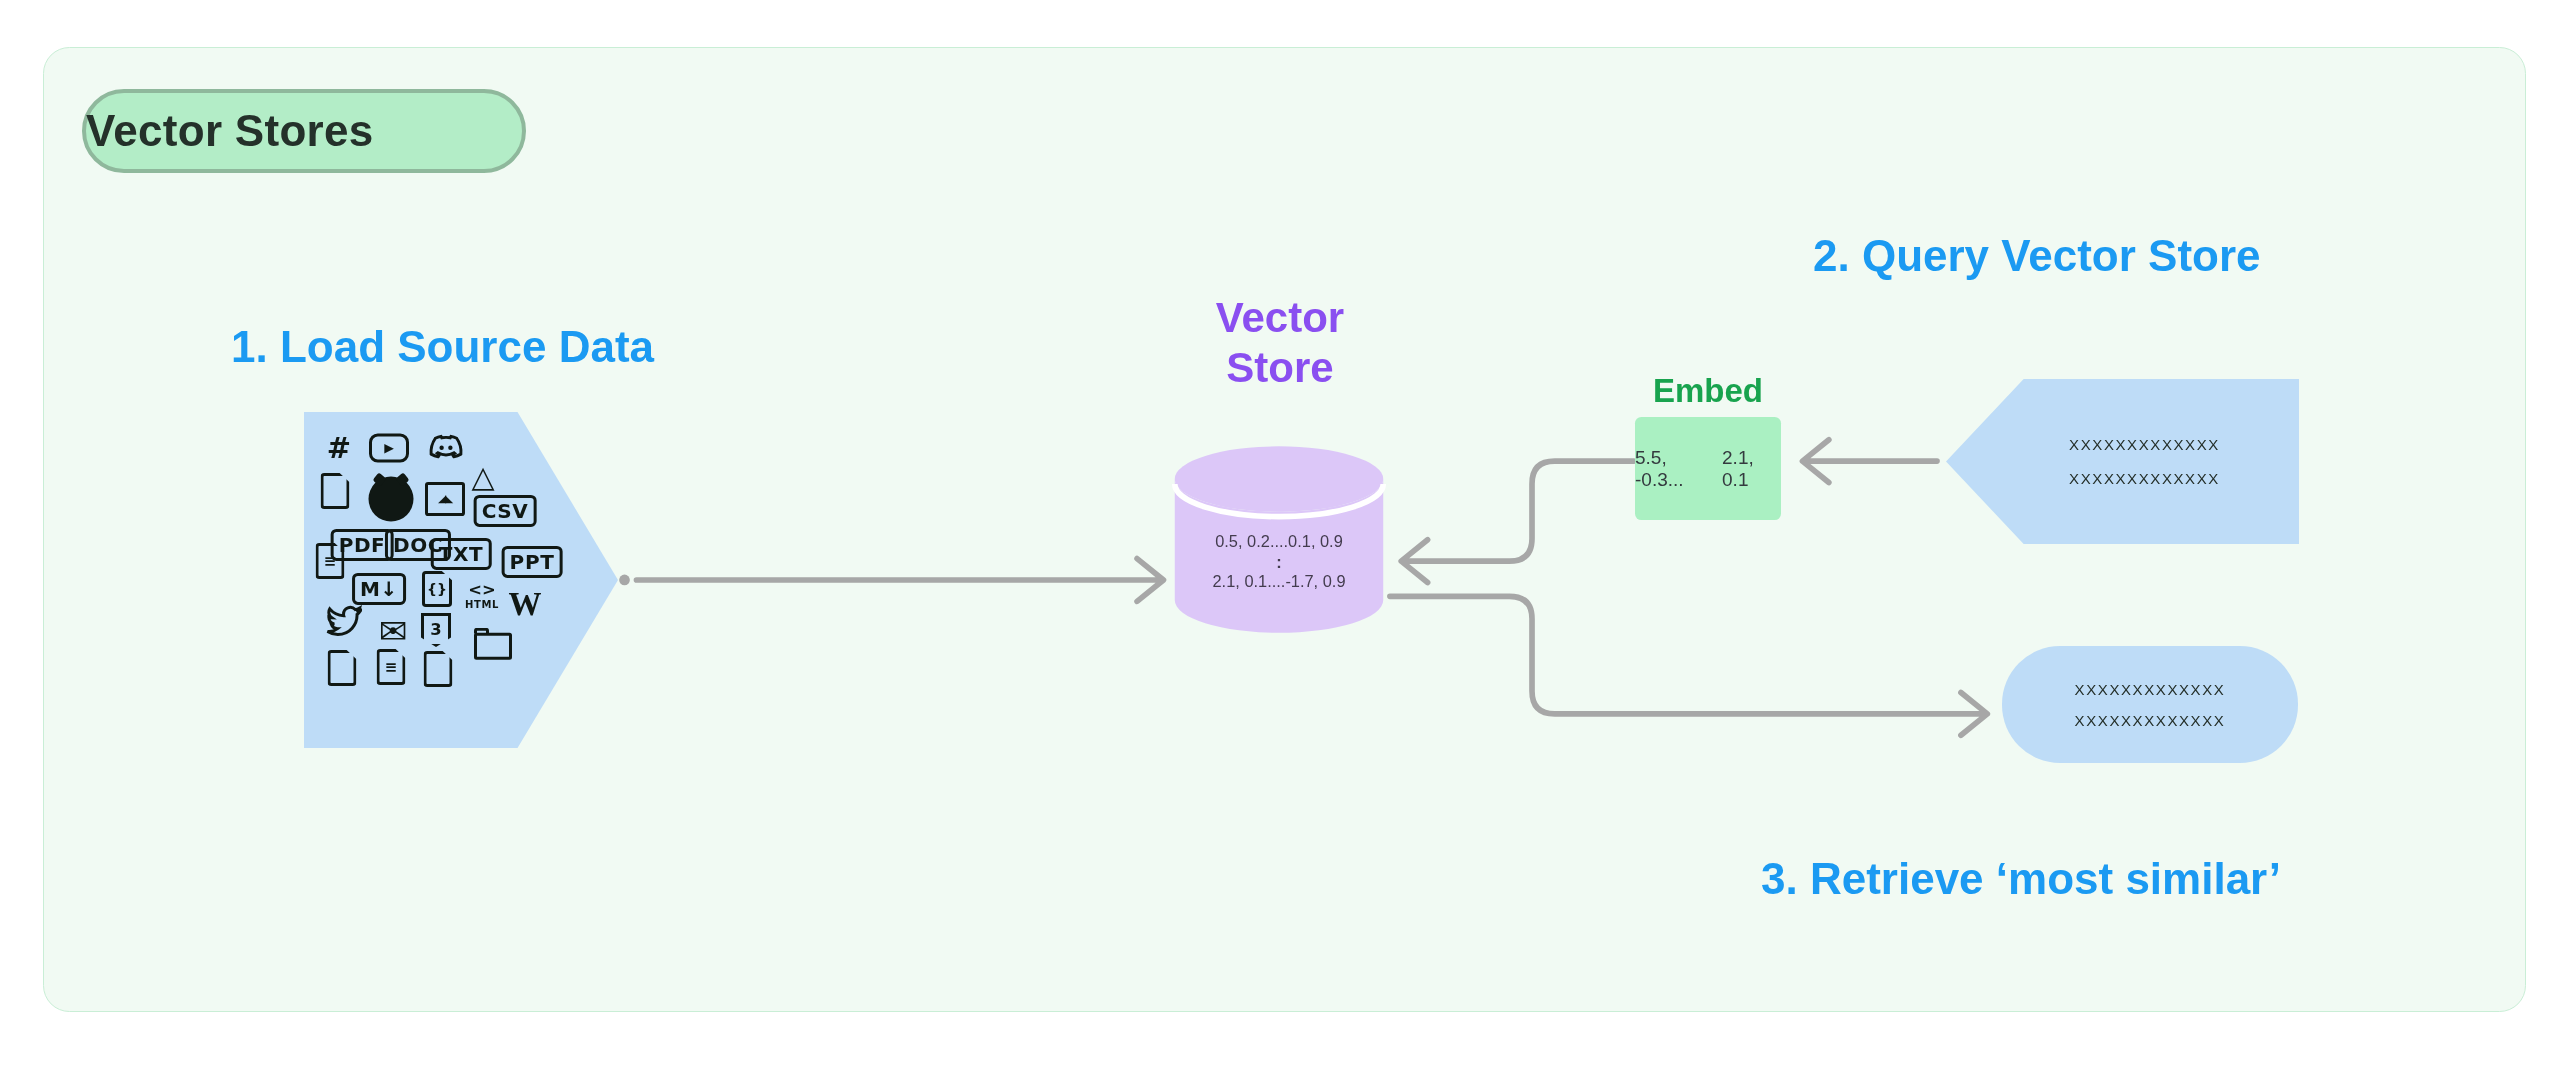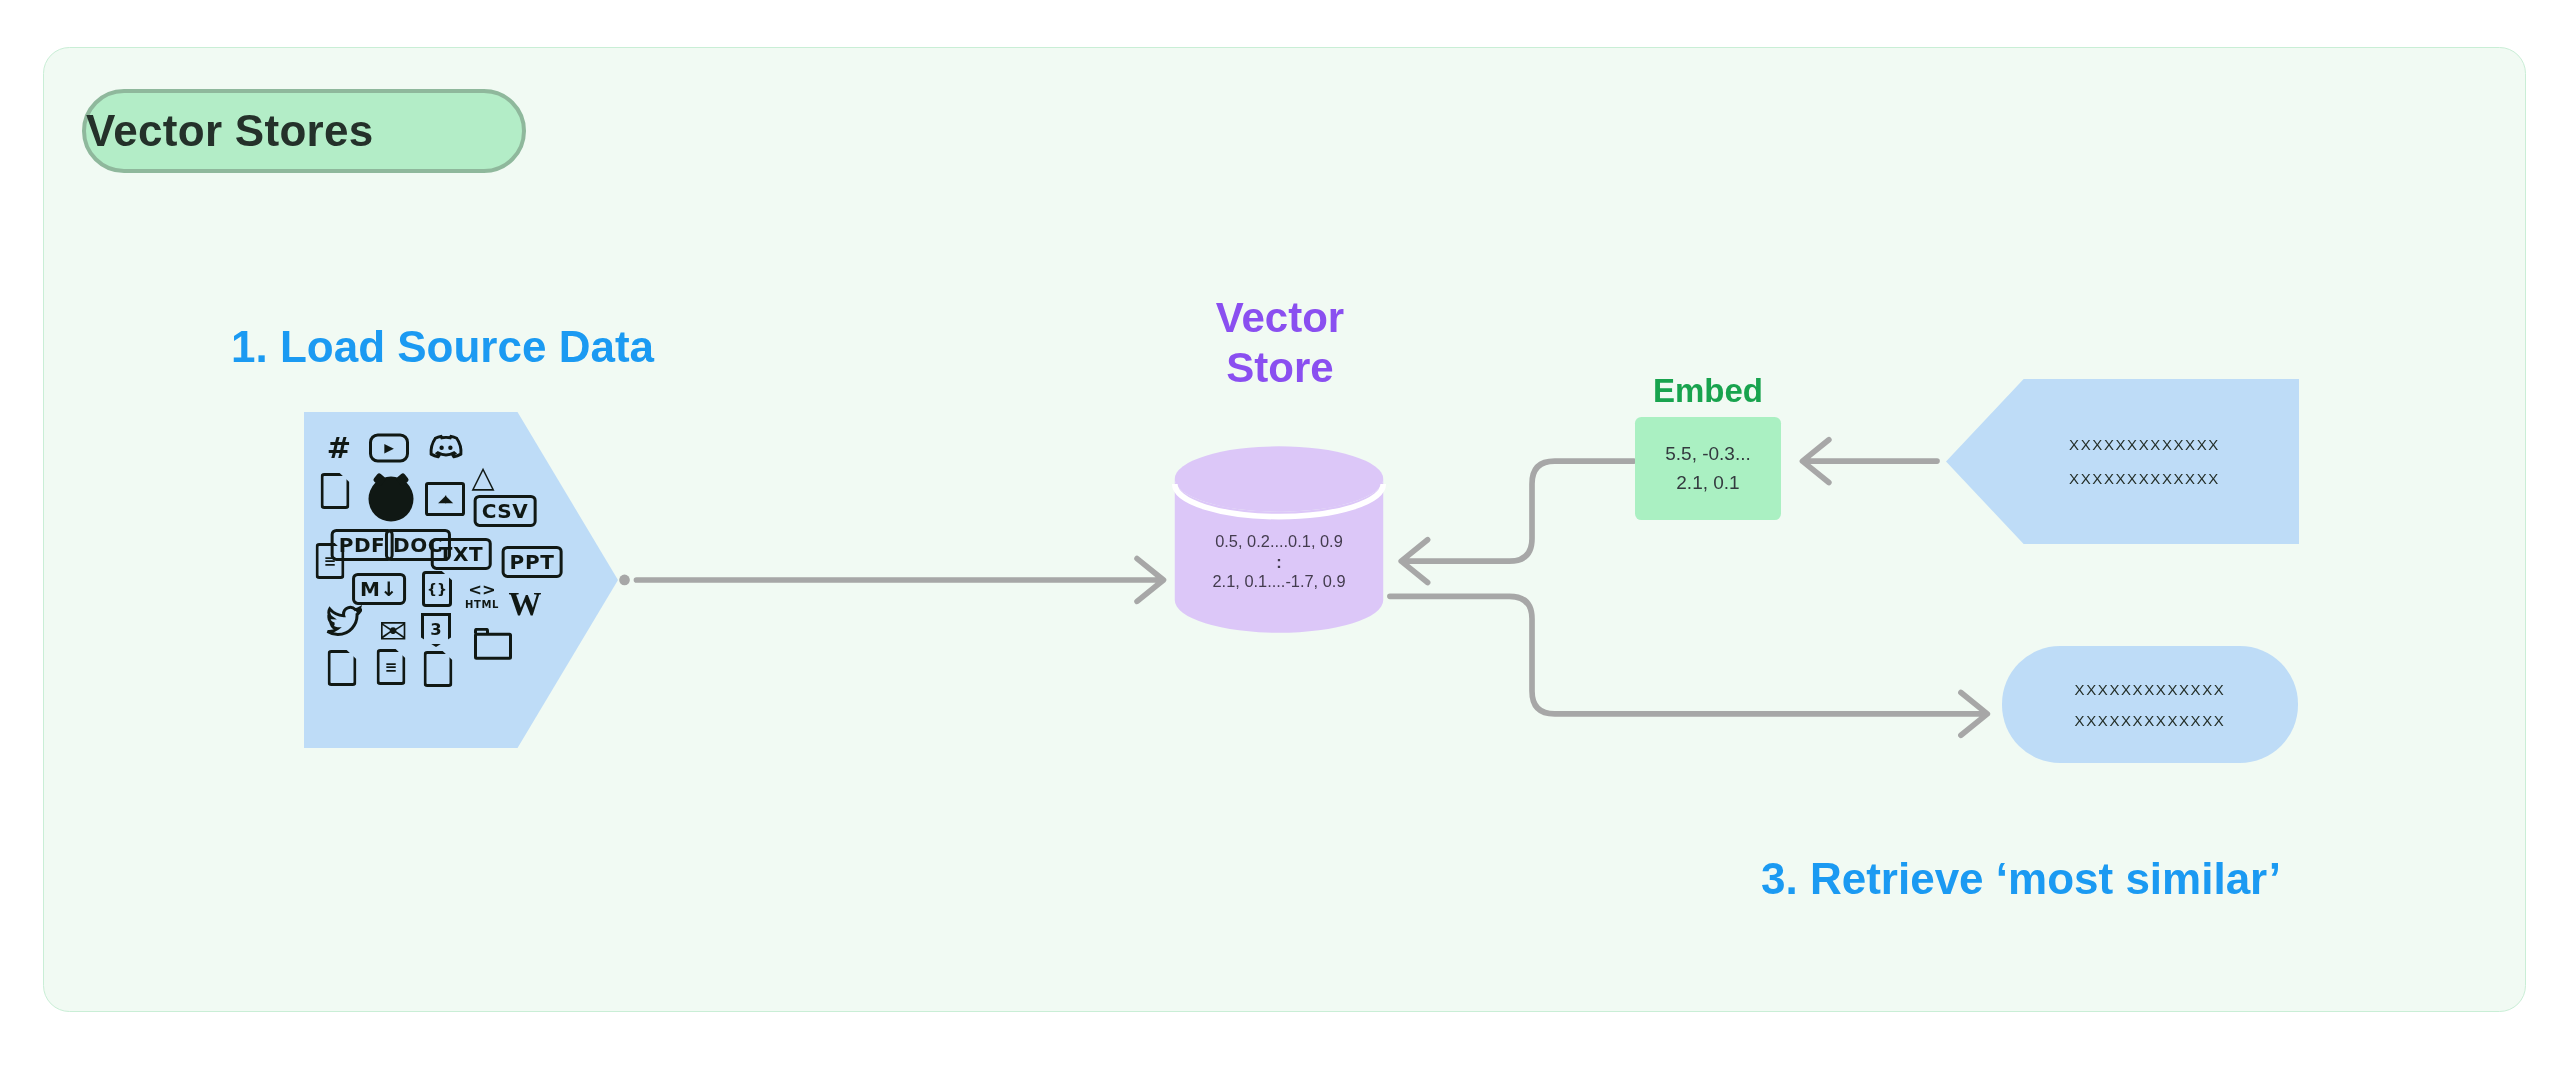--- a/index.html
+++ b/index.html
@@ -35,21 +35,21 @@
                font-size:29px;font-weight:700;color:var(--muted-text);white-space:nowrap;}
   .vs-title{position:absolute;left:1170px;top:293px;width:220px;text-align:center;
             font-size:42px;line-height:50px;font-weight:700;color:var(--store-purple);}
   .cylinder{position:absolute;left:1171px;top:440px;}
   .cyl-text{position:absolute;left:1171px;top:532px;width:216px;display:flex;flex-direction:column;
             align-items:center;gap:2.5px;font-size:16.4px;color:#433c4e;font-weight:500;}
   .cyl-text .sep{font-size:16.4px;line-height:16.4px;font-weight:700;}
   .embed-label{position:absolute;left:1635px;top:372px;width:146px;text-align:center;
                font-size:33px;font-weight:700;color:var(--embed-green);}
   .embed-box{position:absolute;left:1635px;top:417px;width:146px;height:103px;background:var(--embed-box-green);
-             border-radius:6.3px;display:flex;flex-direction:column;align-items:center;justify-content:center;
+             border-radius:6.3px;display:flex;flex-direction:row;align-items:center;justify-content:center;
              gap:7.5px;font-size:19px;color:#343a3f;}
   
   .ic{position:absolute;transform:translate(-50%,-50%);color:var(--icon-ink);font-weight:700;
       font-family:"DejaVu Sans",sans-serif;display:flex;align-items:center;justify-content:center;
       text-align:center;line-height:1;box-sizing:border-box;}
   .k-glyph{font-size:28px;}
   .k-label{border:3.1px solid var(--icon-ink);border-radius:5.7px;padding:3.1px 5px;font-size:20px;
            font-weight:800;letter-spacing:0.6px;white-space:nowrap;}
   .k-file{width:29px;height:36px;border:3.1px solid var(--icon-ink);border-radius:3.8px;
           clip-path:polygon(0 0,66% 0,100% 26%,100% 100%,0 100%);font-size:15px;font-weight:900;}
@@ -78,20 +78,21 @@
 
 <div class="stage">
 
   <div class="panel"></div>
 
   <div class="badge">
     <span>Vector Stores</span>
   </div>
 
   <h2 class="h step1">1. Load Source Data</h2>
+  <h2 class="h step2">2. Query Vector Store</h2>
   <h2 class="h step3">3. Retrieve ‘most similar’</h2>
 
   <div class="pentagon source">
       <span class="ic k-glyph" style="left: 35px; top: 36px; font-size: 29px;">#</span>
       <span class="ic k-youtube" style="left: 85px; top: 36px;">▶</span>
       <span class="ic k-discord" style="left: 142px; top: 36px;">
         <svg viewBox="0 0 24 24" width="35" height="35">
           <path d="M19.3 5.3A16 16 0 0 0 15.4 4l-.5 1a14.8 14.8 0 0 0-5.8 0L8.6 4a16 16 0 0 0-3.9 1.3C2.2 9 1.5 12.6 1.8 16.2A16.2 16.2 0 0 0 6.7 18l1-1.6a10 10 0 0 1-1.6-.8l.4-.3a11.5 11.5 0 0 0 11 0l.4.3c-.5.3-1 .6-1.6.8l1 1.6a16.2 16.2 0 0 0 4.9-1.8c.4-4.2-.7-7.8-2.9-10.9z" fill="none" stroke="var(--icon-ink)" stroke-width="2"></path>
           <circle cx="9" cy="11.8" r="1.5" fill="var(--icon-ink)"></circle>
           <circle cx="15" cy="11.8" r="1.5" fill="var(--icon-ink)"></circle>

